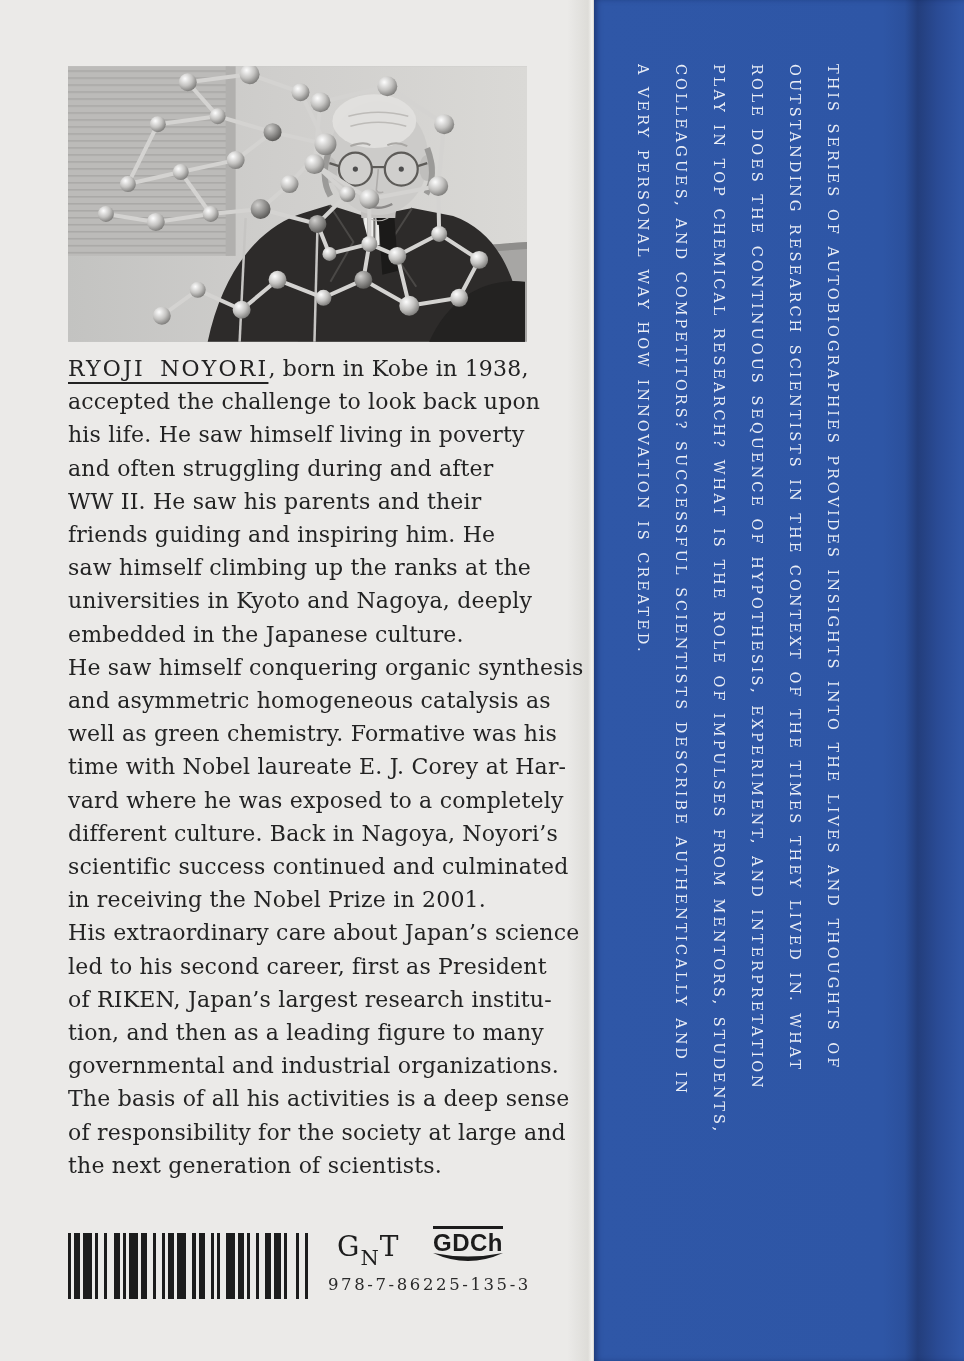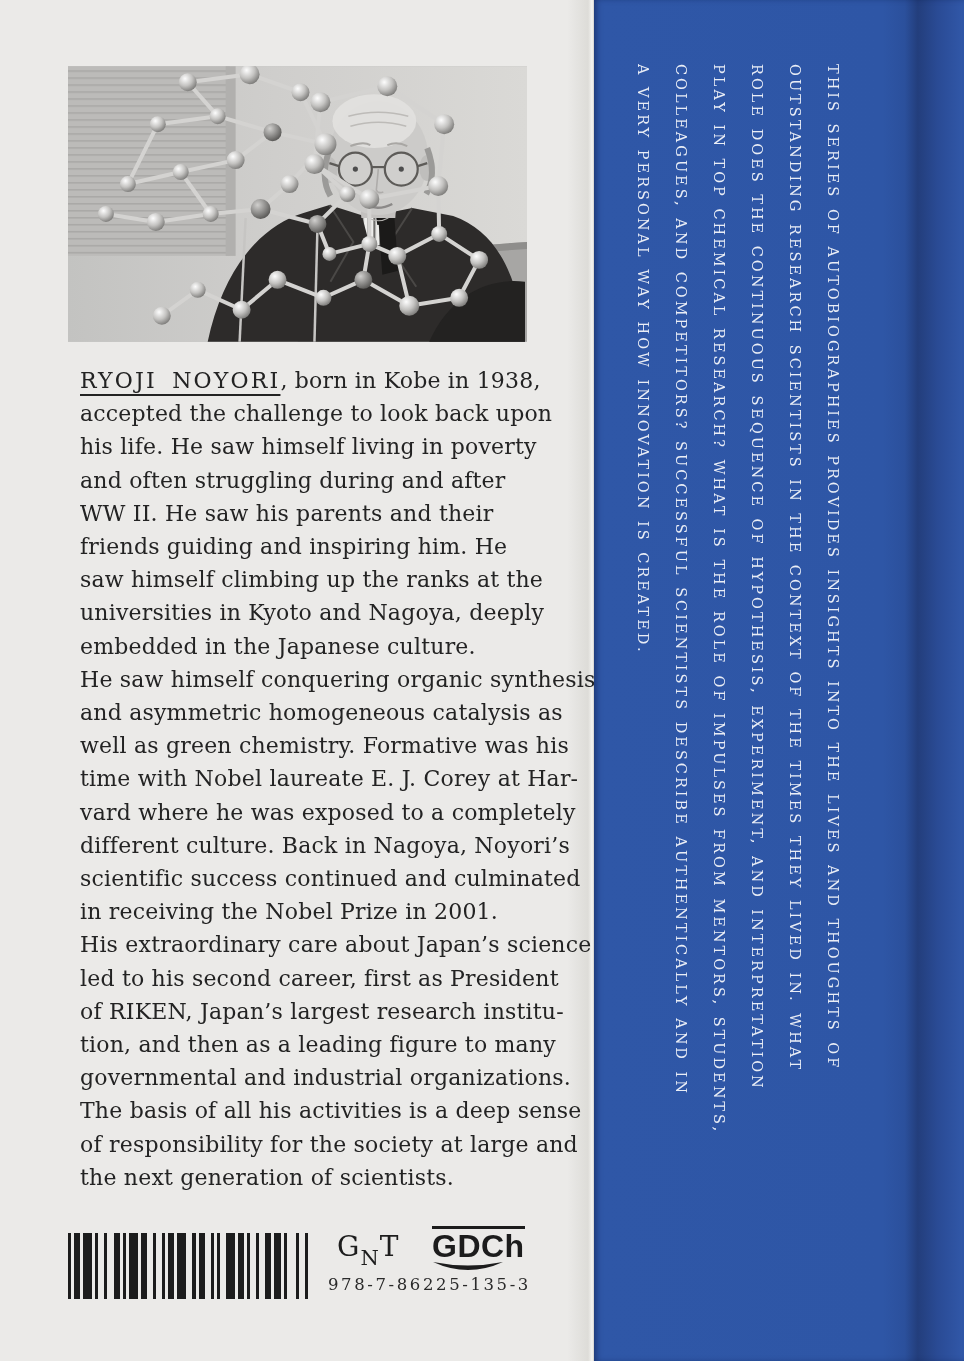--- a/index.html
+++ b/index.html
@@ -9,39 +9,39 @@
 
   
   .left-page{position:absolute;left:0;top:0;width:594px;height:1361px;
     background:linear-gradient(90deg,#ebeae8 0%,#ebeae8 95.5%,#dddcd8 99%,#f5f4f1 99.7%,#cfcecb 100%);}
 
   
   .photo{position:absolute;left:68px;top:66px;width:459px;height:276px;overflow:hidden;background:#c9c9c7;}
   .photo svg{display:block;}
 
   
-  .bio{position:absolute;left:68px;top:352px;margin:12px;font-size:22px;line-height:33.2px;
+  .bio{position:absolute;left:68px;top:352px;margin:0;font-size:22px;line-height:33.2px;
        color:#232323;white-space:pre;letter-spacing:.2px;}
   .bio .name{letter-spacing:2.2px;word-spacing:6px;
        text-decoration:underline;text-decoration-thickness:1.5px;text-underline-offset:6px;}
 
   
   .footer{position:absolute;left:0;top:1222px;width:594px;height:110px;}
   .barcode{position:absolute;left:68px;top:11px;width:240px;height:66px;display:flex;}
   .barcode div{flex-basis:0;height:100%;}
   .barcode .b{background:#1c1c1c;}
   .barcode .s{background:transparent;}
 
   .gnt{position:absolute;left:337px;top:8px;color:#1d1d1d;white-space:nowrap;}
   .gnt .g,.gnt .t{font-size:28px;}
   .gnt .n{font-size:21px;vertical-align:-9px;margin:0 1px;}
 
   .gdch{position:absolute;left:432px;top:4px;width:72px;text-align:center;color:#1c1c1c;}
   .gdch .txt{display:inline-block;font-family:"Liberation Sans","DejaVu Sans",sans-serif;
-       font-size:32px;font-weight:600;letter-spacing:.5px;line-height:1.05;
+       font-size:24px;font-weight:600;letter-spacing:.5px;line-height:1.05;
        border-top:3px solid #1c1c1c;padding-top:1px;}
   .gdch svg{display:block;margin:-3px auto 0 auto;}
 
   .isbn{position:absolute;left:328px;top:53px;font-size:16.5px;letter-spacing:2.6px;color:#2a2a2a;}
 
   
   .spine{position:absolute;left:594px;top:0;width:370px;height:1361px;
     background:linear-gradient(90deg,#2f57a7 0%,#2e56a6 78%,#2b509c 84%,#233e7c 87.5%,#2a4b95 93%,#3158a9 100%);
     box-shadow:inset 4px 0 6px -2px rgba(8,18,58,.5);}
   .spine-text{position:absolute;top:0;right:0;height:1361px;box-sizing:border-box;

